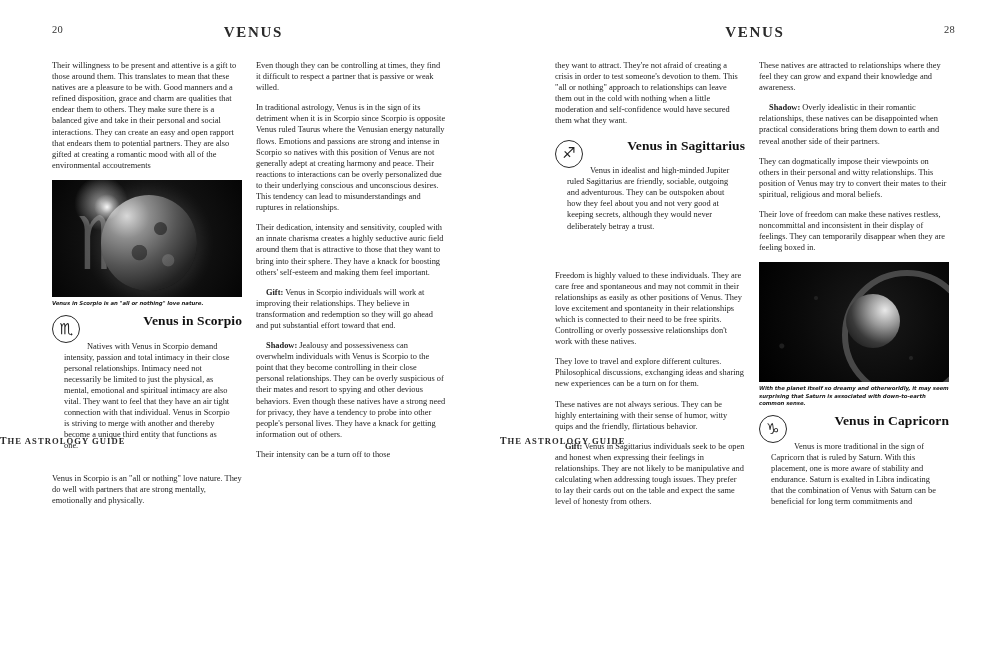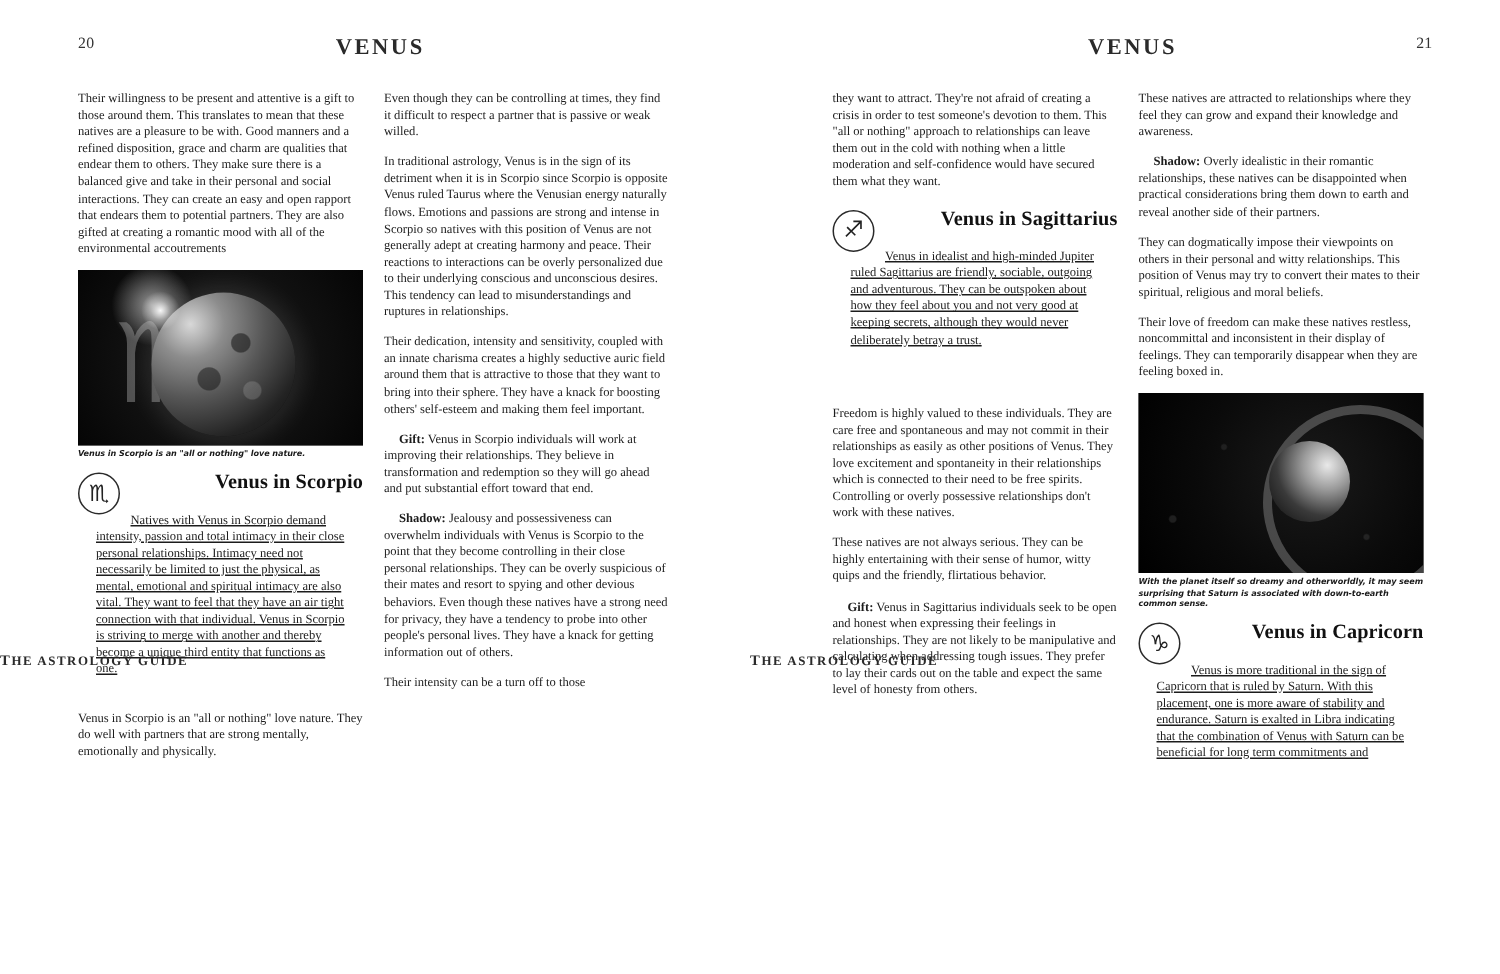--- a/index.html
+++ b/index.html
@@ -207,21 +207,20 @@
     font-weight: bold;
     color: #111;
     margin: 0 0 1px 0;
     letter-spacing: 0.1px;
     text-align: right;
   }
   .section-body {
     font-size: 8.4px;
     line-height: 11.1px;
     margin: 12px;
-    text-decoration: underline;
   }
   .clearfix::after { content: ""; display: block; clear: both; }
 
   .footer {
     position: absolute;
     left: 0;
     right: 0;
     bottom: 26px;
     text-align: left;
     font-size: 8.6px;
@@ -281,35 +280,36 @@
 
     <div class="footer">
       <span class="cap">T</span><span>HE ASTROLOGY GUIDE</span>
     </div>
   </div>
 
   <div class="page page-right">
 
     <div class="running-head">
       <div class="run-title">VENUS</div>
-      <div class="folio folio-right">21</div>
+      <div class="folio folio-right">28</div>
     </div>
 
     <div class="columns">
 
       <div class="col">
         <p>they want to attract. They're not afraid of creating a crisis in order to test someone's devotion to them. This "all or nothing" approach to relationships can leave them out in the cold with nothing when a little moderation and self-confidence would have secured them what they want.</p>
 
         <div class="section-head clearfix" style="margin-top:12px">
           <div class="zodiac-badge">♐</div>
           <div class="section-title">Venus in Sagittarius</div>
           <div class="section-body">Venus in idealist and high-minded Jupiter ruled Sagittarius are friendly, sociable, outgoing and adventurous. They can be outspoken about how they feel about you and not very good at keeping secrets, although they would never deliberately betray a trust.</div>
         </div>
 
         <p style="margin-top:26px">Freedom is highly valued to these individuals. They are care free and spontaneous and may not commit in their relationships as easily as other positions of Venus. They love excitement and spontaneity in their relationships which is connected to their need to be free spirits. Controlling or overly possessive relationships don't work with these natives.</p>
+        <p>They love to travel and explore different cultures. Philosophical discussions, exchanging ideas and sharing new experiences can be a turn on for them.</p>
         <p>These natives are not always serious. They can be highly entertaining with their sense of humor, witty quips and the friendly, flirtatious behavior.</p>
         <p><span class="lead">Gift:</span><span> Venus in Sagittarius individuals seek to be open and honest when expressing their feelings in relationships. They are not likely to be manipulative and calculating when addressing tough issues. They prefer to lay their cards out on the table and expect the same level of honesty from others.</span></p>
       </div>
 
       <div class="col">
         <p>These natives are attracted to relationships where they feel they can grow and expand their knowledge and awareness.</p>
         <p><span class="lead">Shadow:</span><span> Overly idealistic in their romantic relationships, these natives can be disappointed when practical considerations bring them down to earth and reveal another side of their partners.</span></p>
         <p>They can dogmatically impose their viewpoints on others in their personal and witty relationships. This position of Venus may try to convert their mates to their spiritual, religious and moral beliefs.</p>
         <p>Their love of freedom can make these natives restless, noncommittal and inconsistent in their display of feelings. They can temporarily disappear when they are feeling boxed in.</p>
 

